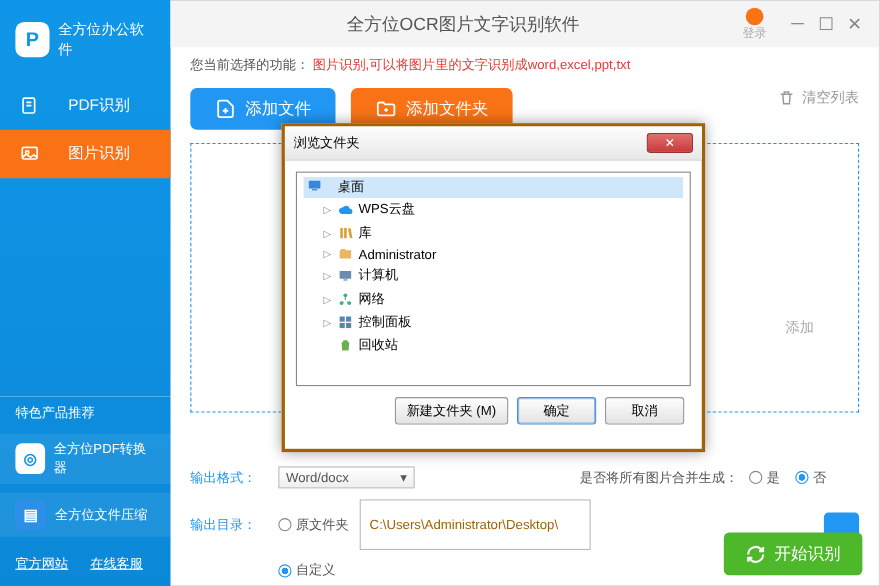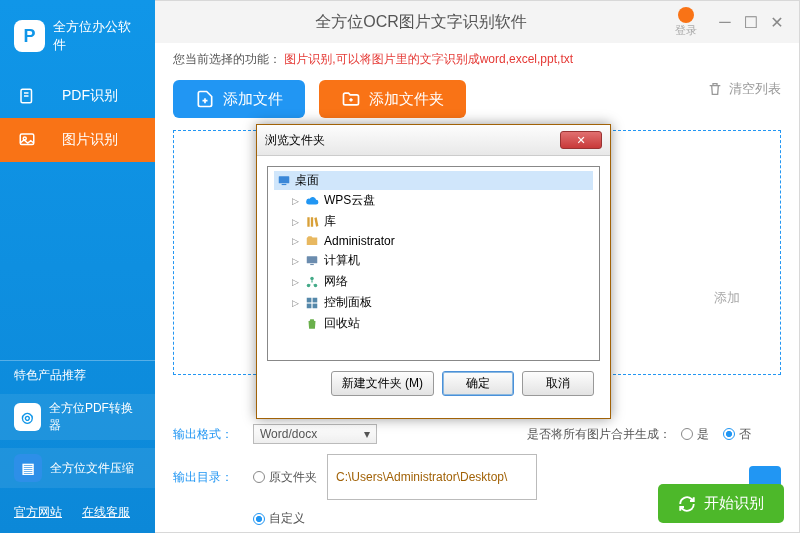--- a/index.html
+++ b/index.html
@@ -38,26 +38,26 @@
 .opt-label { color: #2196f3; width: 70px; }
 .select-box { border: 1px solid #bbb; padding: 2px 6px; font-size: 12px; width: 124px; display: flex; justify-content: space-between; align-items: center; background: linear-gradient(#fff,#eee); cursor: pointer; }
 .radio-group { display: flex; align-items: center; gap: 14px; }
 .radio-item { display: flex; align-items: center; gap: 4px; }
 .radio-dot { width: 12px; height: 12px; border-radius: 50%; border: 1px solid #888; display: inline-block; }
 .radio-dot.on { border-color: #2196f3; background: radial-gradient(#2196f3 40%, #fff 45%); }
 .path-box { border: 1px solid #bbb; padding: 15px 8px; color: #a16207; font-size: 12px; flex: 1; max-width: 310px; }
 .folder-icon-btn { width: 32px; height: 22px; background: #2196f3; border-radius: 4px; cursor: pointer; }
 .start-btn { position: absolute; right: 16px; bottom: 10px; background: #4db82a; color: #fff; padding: 10px 20px; border-radius: 5px; font-size: 15px; display: flex; align-items: center; gap: 8px; cursor: pointer; }
 
-.dialog { position: absolute; left: 256px; top: 124px; width: 355px; background: #fff; border: 1px solid #a16207; box-shadow: 0 0 12px rgba(0,0,0,.4); }
+.dialog { position: absolute; left: 256px; top: 112px; width: 385px; background: #fff; border: 3px solid #a16207; box-shadow: 0 0 12px rgba(0,0,0,.4); }
 .dlg-title { background: linear-gradient(#fdfdfd,#e8e8e8); border-bottom: 1px solid #ccc; padding: 6px 8px; font-size: 12px; display: flex; align-items: center; }
 .dlg-close { margin-left: auto; width: 42px; height: 18px; background: linear-gradient(#e17070,#c83a3a); border: 1px solid #933; border-radius: 3px; color: #fff; font-size: 11px; display: flex; align-items: center; justify-content: center; cursor: pointer; }
 .dlg-body { padding: 10px; }
 .tree-box { border: 1px solid #888; height: 195px; padding: 4px 6px; overflow: auto; font-size: 12px; }
-.tree-root { display: flex; align-items: center; gap: 4px; background: #d0e6fb; padding: 1px 3px; }
+.tree-root { display: flex; align-items: flex-start; gap: 14px; background: #d0e6fb; padding: 1px 3px; }
 .tree-item { display: flex; align-items: center; gap: 5px; padding: 2px 0 2px 18px; cursor: pointer; }
 .tri { color: #888; font-size: 9px; width: 8px; }
 .ti-icon { width: 14px; height: 14px; display: inline-block; }
 .dlg-buttons { display: flex; justify-content: flex-end; gap: 8px; padding: 10px 6px 12px; }
 .dlg-btn { border: 1px solid #999; background: linear-gradient(#fdfdfd,#e3e3e3); padding: 3px 10px; font-size: 12px; cursor: pointer; min-width: 72px; text-align: center; border-radius: 3px; }
 .dlg-btn.default { border-color: #4a90d9; box-shadow: 0 0 0 1px #8ab8e0 inset; }
 svg { display: block; }
 .spacer-r { margin-left: auto; }
 </style>
 </head>

